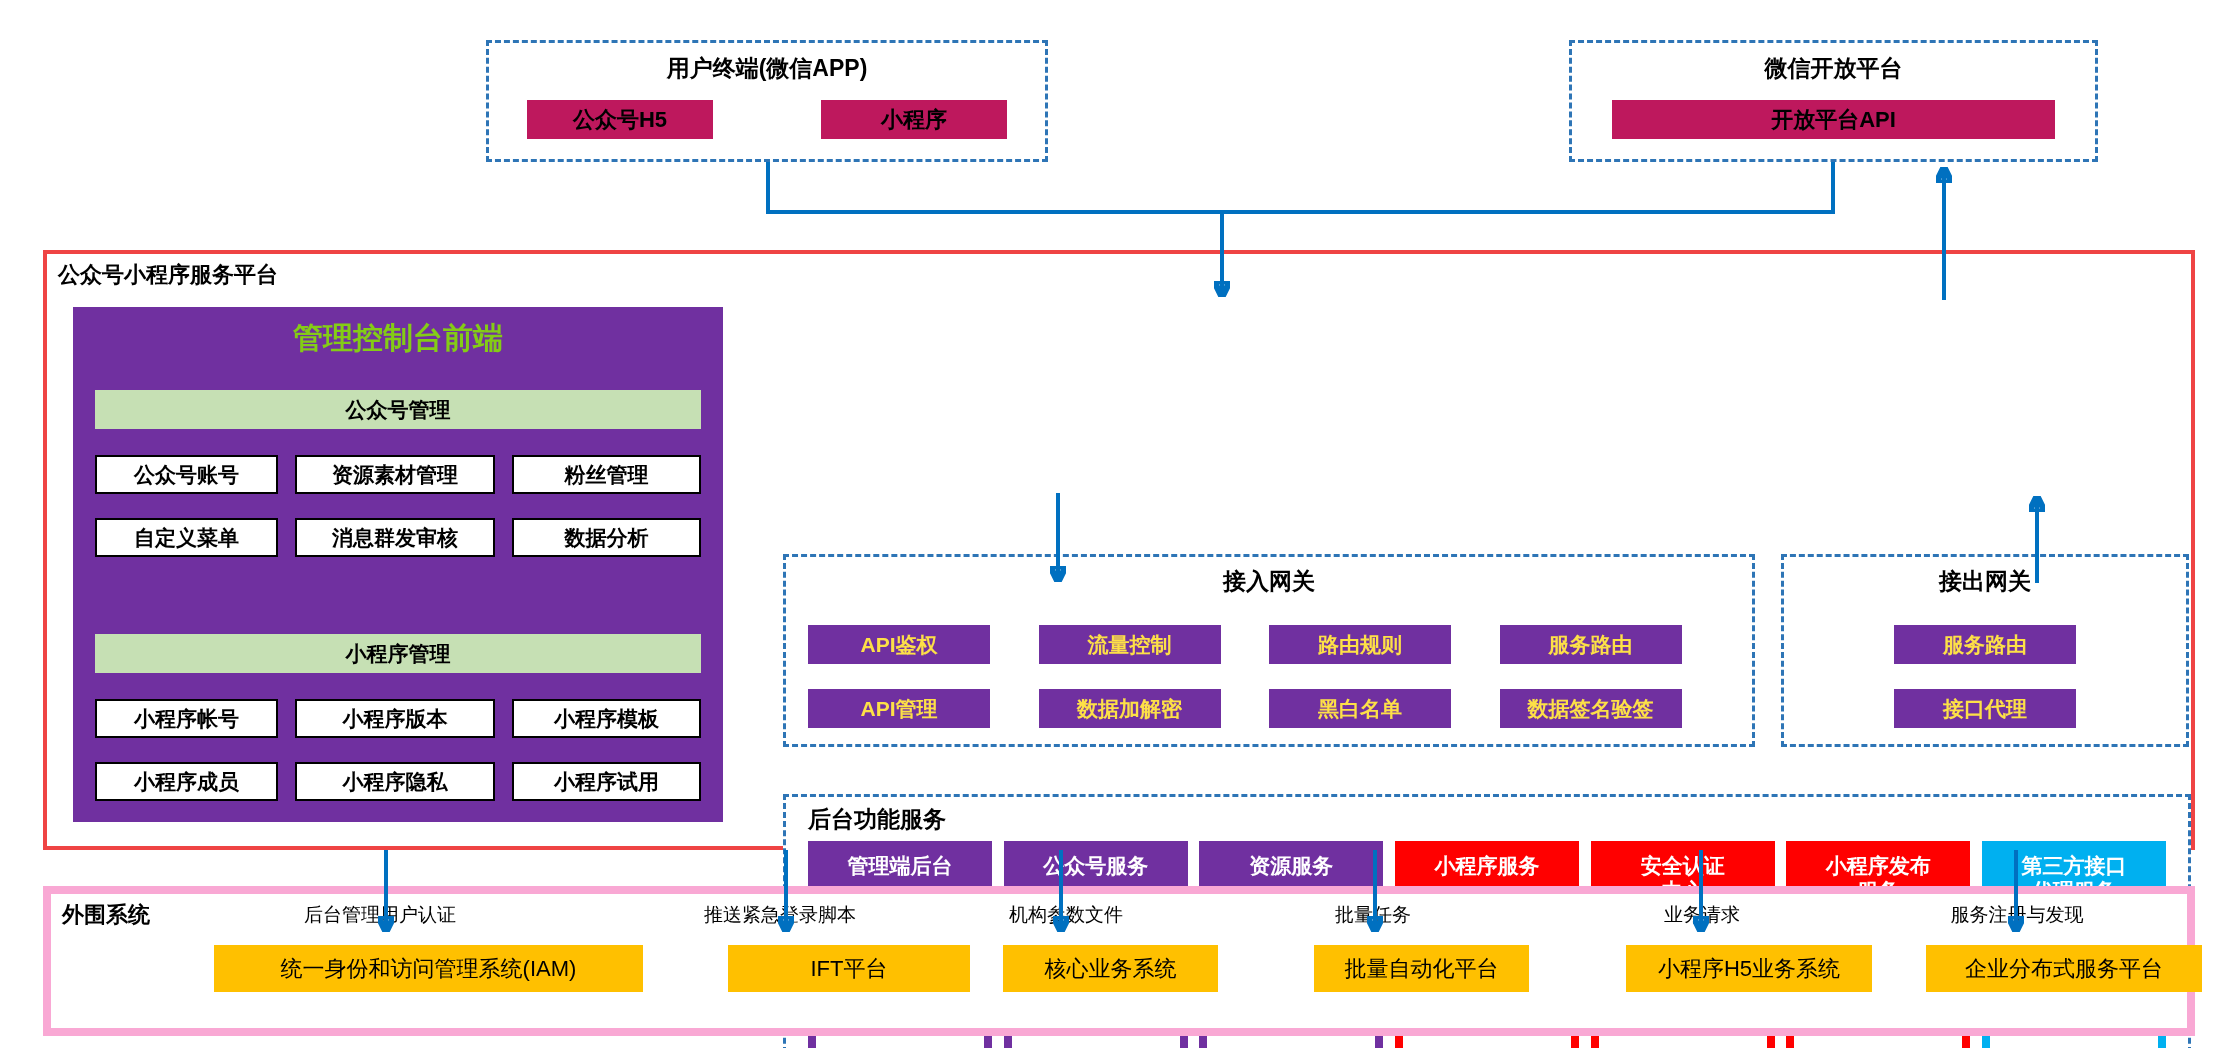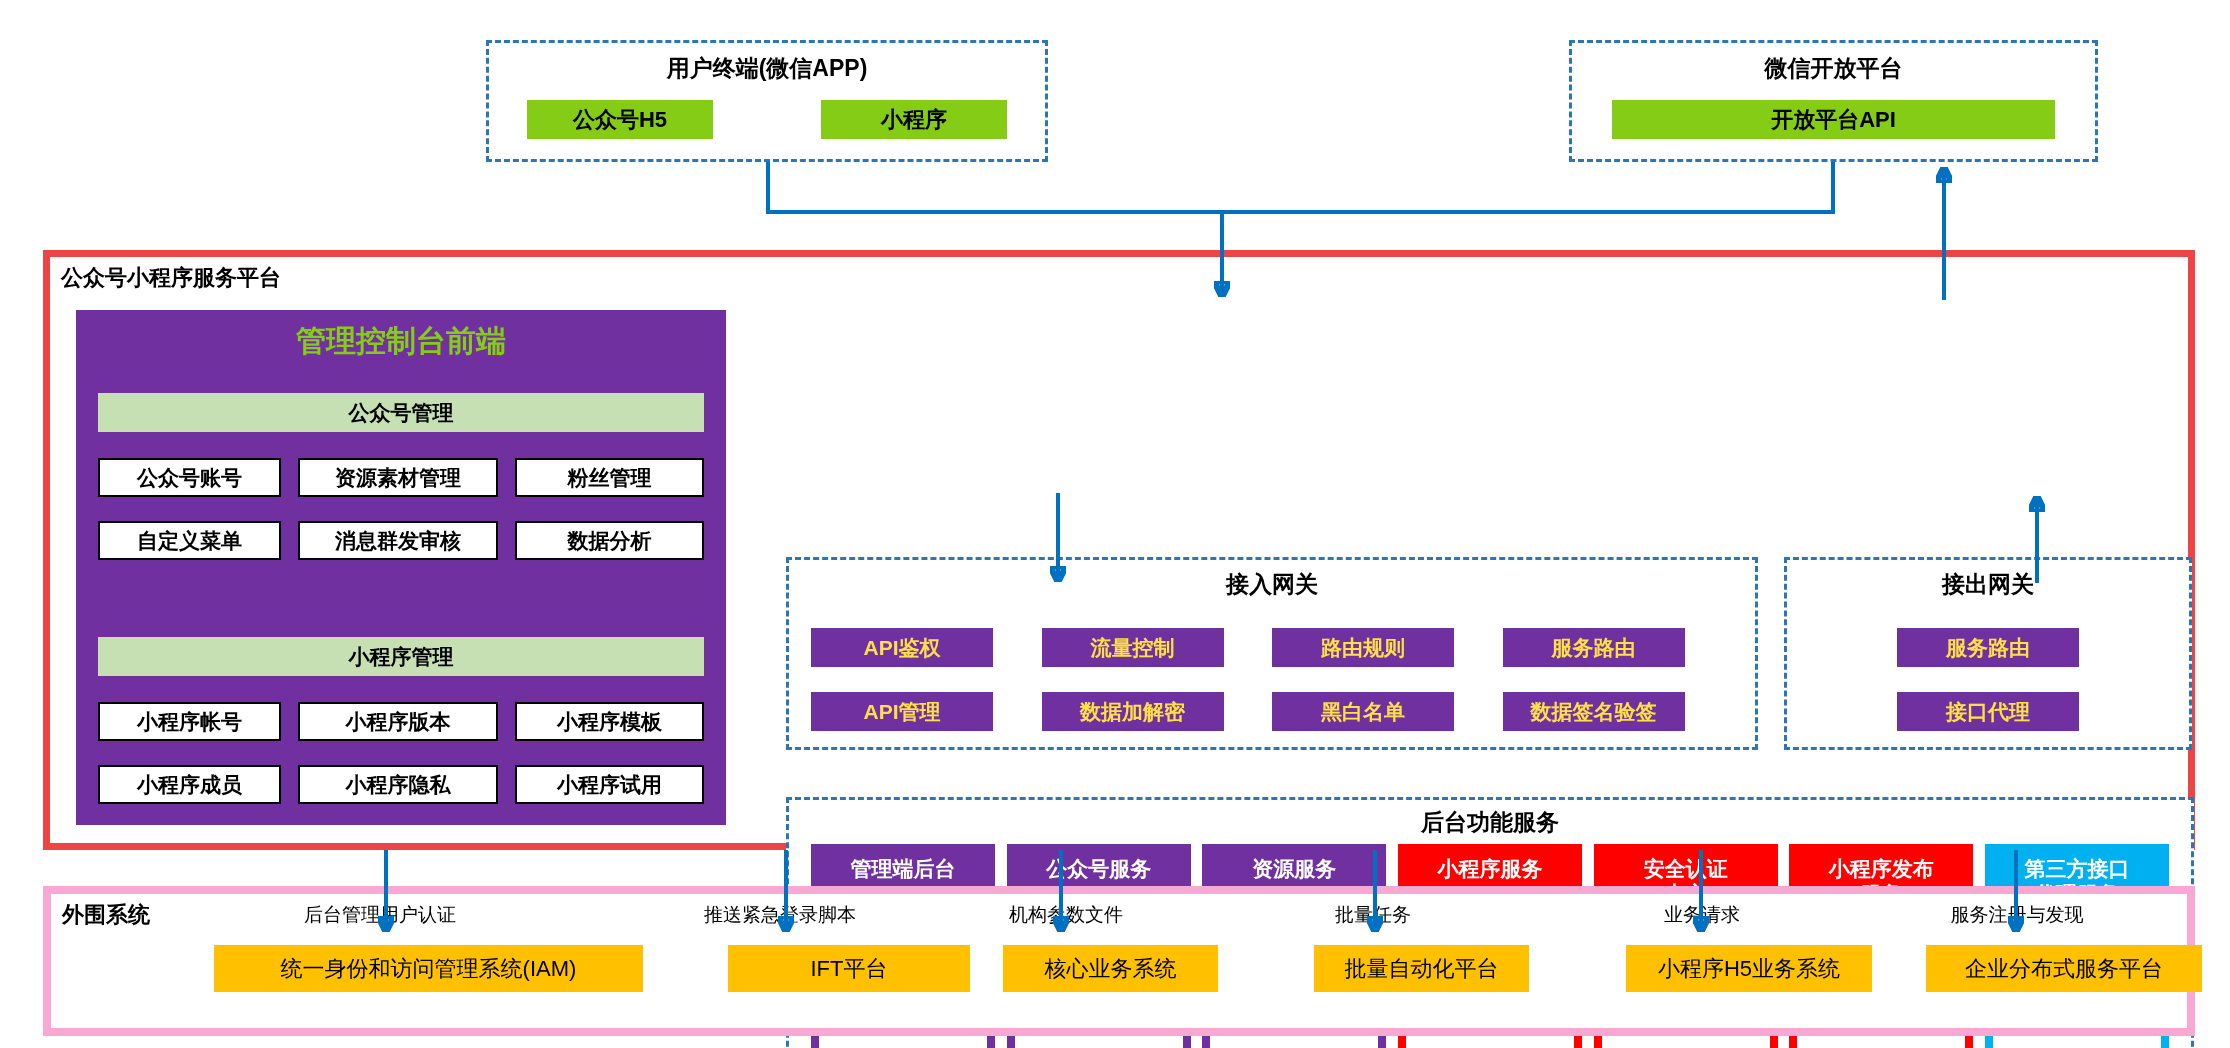--- a/index.html
+++ b/index.html
@@ -8,28 +8,28 @@
   body { font-family:"Liberation Sans","DejaVu Sans",sans-serif; color:#000; }
   .canvas { position:relative; width:2230px; height:1048px; background:#fff; overflow:hidden; }
 
   
   .dashed-box { position:absolute; border:3px dashed #2E75B6; background:#fff; }
   .group-title { text-align:center; font-weight:bold; font-size:23px; }
 
   .user-terminal { left:486px; top:40px; width:562px; height:122px; padding:10px 38px 0; }
   .open-platform { left:1569px; top:40px; width:529px; height:122px; padding:10px 40px 0; }
   .green-row { display:flex; justify-content:space-between; margin-top:16px; }
-  .green-box { background:#84cc16; font-weight:bold; font-size:22px; height:39px;
+  .green-box { background:#be185d; font-weight:bold; font-size:22px; height:39px;
                display:flex; align-items:center; justify-content:center; }
   .green-box.small { width:186px; }
   .green-box.wide { width:100%; margin-top:16px; }
 
   
   .platform { position:absolute; left:43px; top:250px; width:2152px; height:600px;
-              border:7px solid #ef4444; background:#fff; }
+              border:4px solid #ef4444; background:#fff; }
   .platform-title, .peripheral-title { position:absolute; left:11px; top:6px;
               font-weight:bold; font-size:22px; }
 
   
   .console { position:absolute; left:26px; top:53px; width:650px; height:515px;
              background:#7030A0; padding:16px 22px 0; }
   .console-title { text-align:center; color:#84cc16; font-weight:bold; font-size:30px;
                    line-height:30px; margin-bottom:37px; }
   .section-header { background:#C6E0B4; font-weight:bold; font-size:21px; height:39px;
                     display:flex; align-items:center; justify-content:center; margin-bottom:26px; }
@@ -43,21 +43,21 @@
   .outbound-gateway { left:1734px; top:300px; width:408px; height:193px; padding:10px 0 0; }
   .gateway-title { text-align:center; font-weight:bold; font-size:23px; line-height:28px; margin-bottom:30px; }
   .chip-grid { display:grid; grid-template-columns:repeat(4,1fr); row-gap:25px; justify-items:start; }
   .chip { background:#7030A0; color:#fde047; font-weight:bold; font-size:21px; height:39px;
           min-width:182px; padding:0 10px; display:flex; align-items:center; justify-content:center; }
   .chip-col { display:flex; flex-direction:column; align-items:center; row-gap:25px; }
 
   
   .backend { left:736px; top:540px; width:1408px; height:286px; padding:8px 22px 12px;
              display:flex; flex-direction:column; }
-  .backend-title { text-align:center; font-weight:bold; font-size:23px; line-height:28px; margin-bottom:8px; }
+  .backend-title { font-weight:bold; font-size:23px; line-height:28px; margin-bottom:8px; }
   .cards { display:flex; justify-content:space-between; flex:1; }
   .service-card { width:184px; display:flex; flex-direction:column; padding:6px 8px 10px; }
   .service-card.purple { background:#7030A0; }
   .service-card.red { background:#FF0000; }
   .service-card.cyan { background:#00B0F0; }
   .card-title { color:#fff; font-weight:bold; font-size:21px; text-align:center;
                 white-space:pre-line; line-height:25px; padding:6px 0 16px; }
   .card-inner { background:#fff; flex:1; display:flex; flex-direction:column; align-items:center;
                 justify-content:center; font-weight:bold; font-size:20px; line-height:30px; }
 

